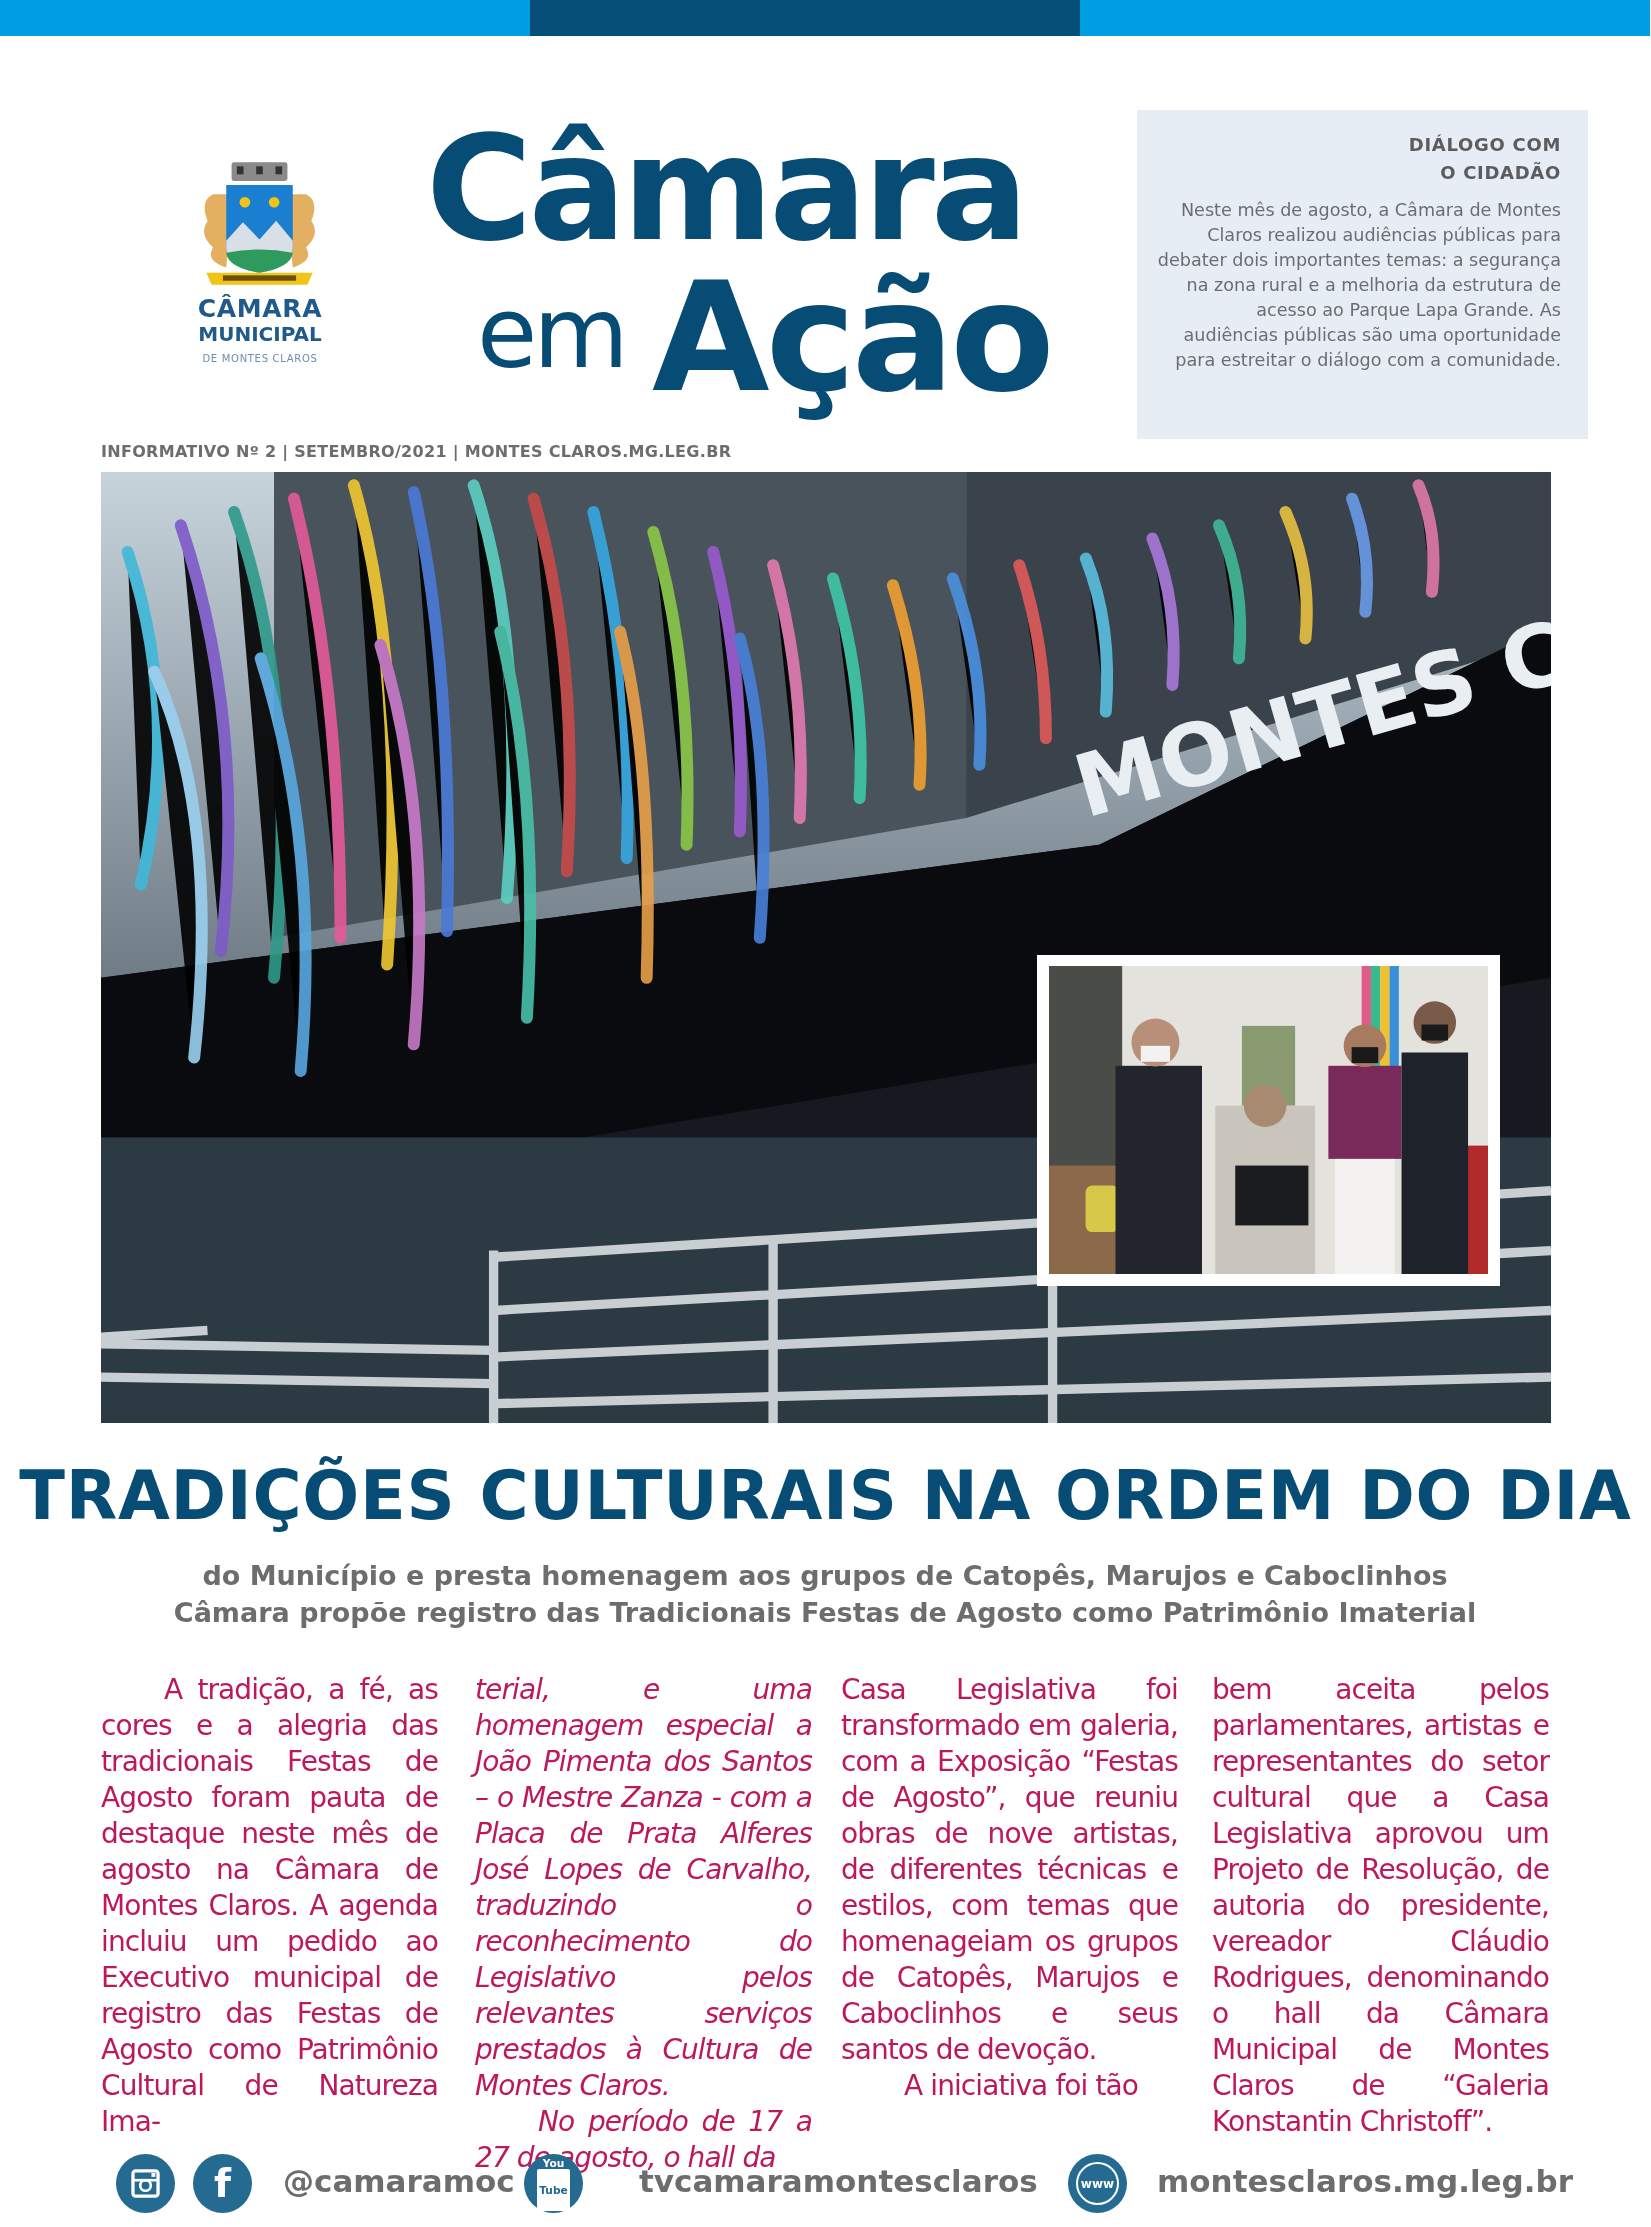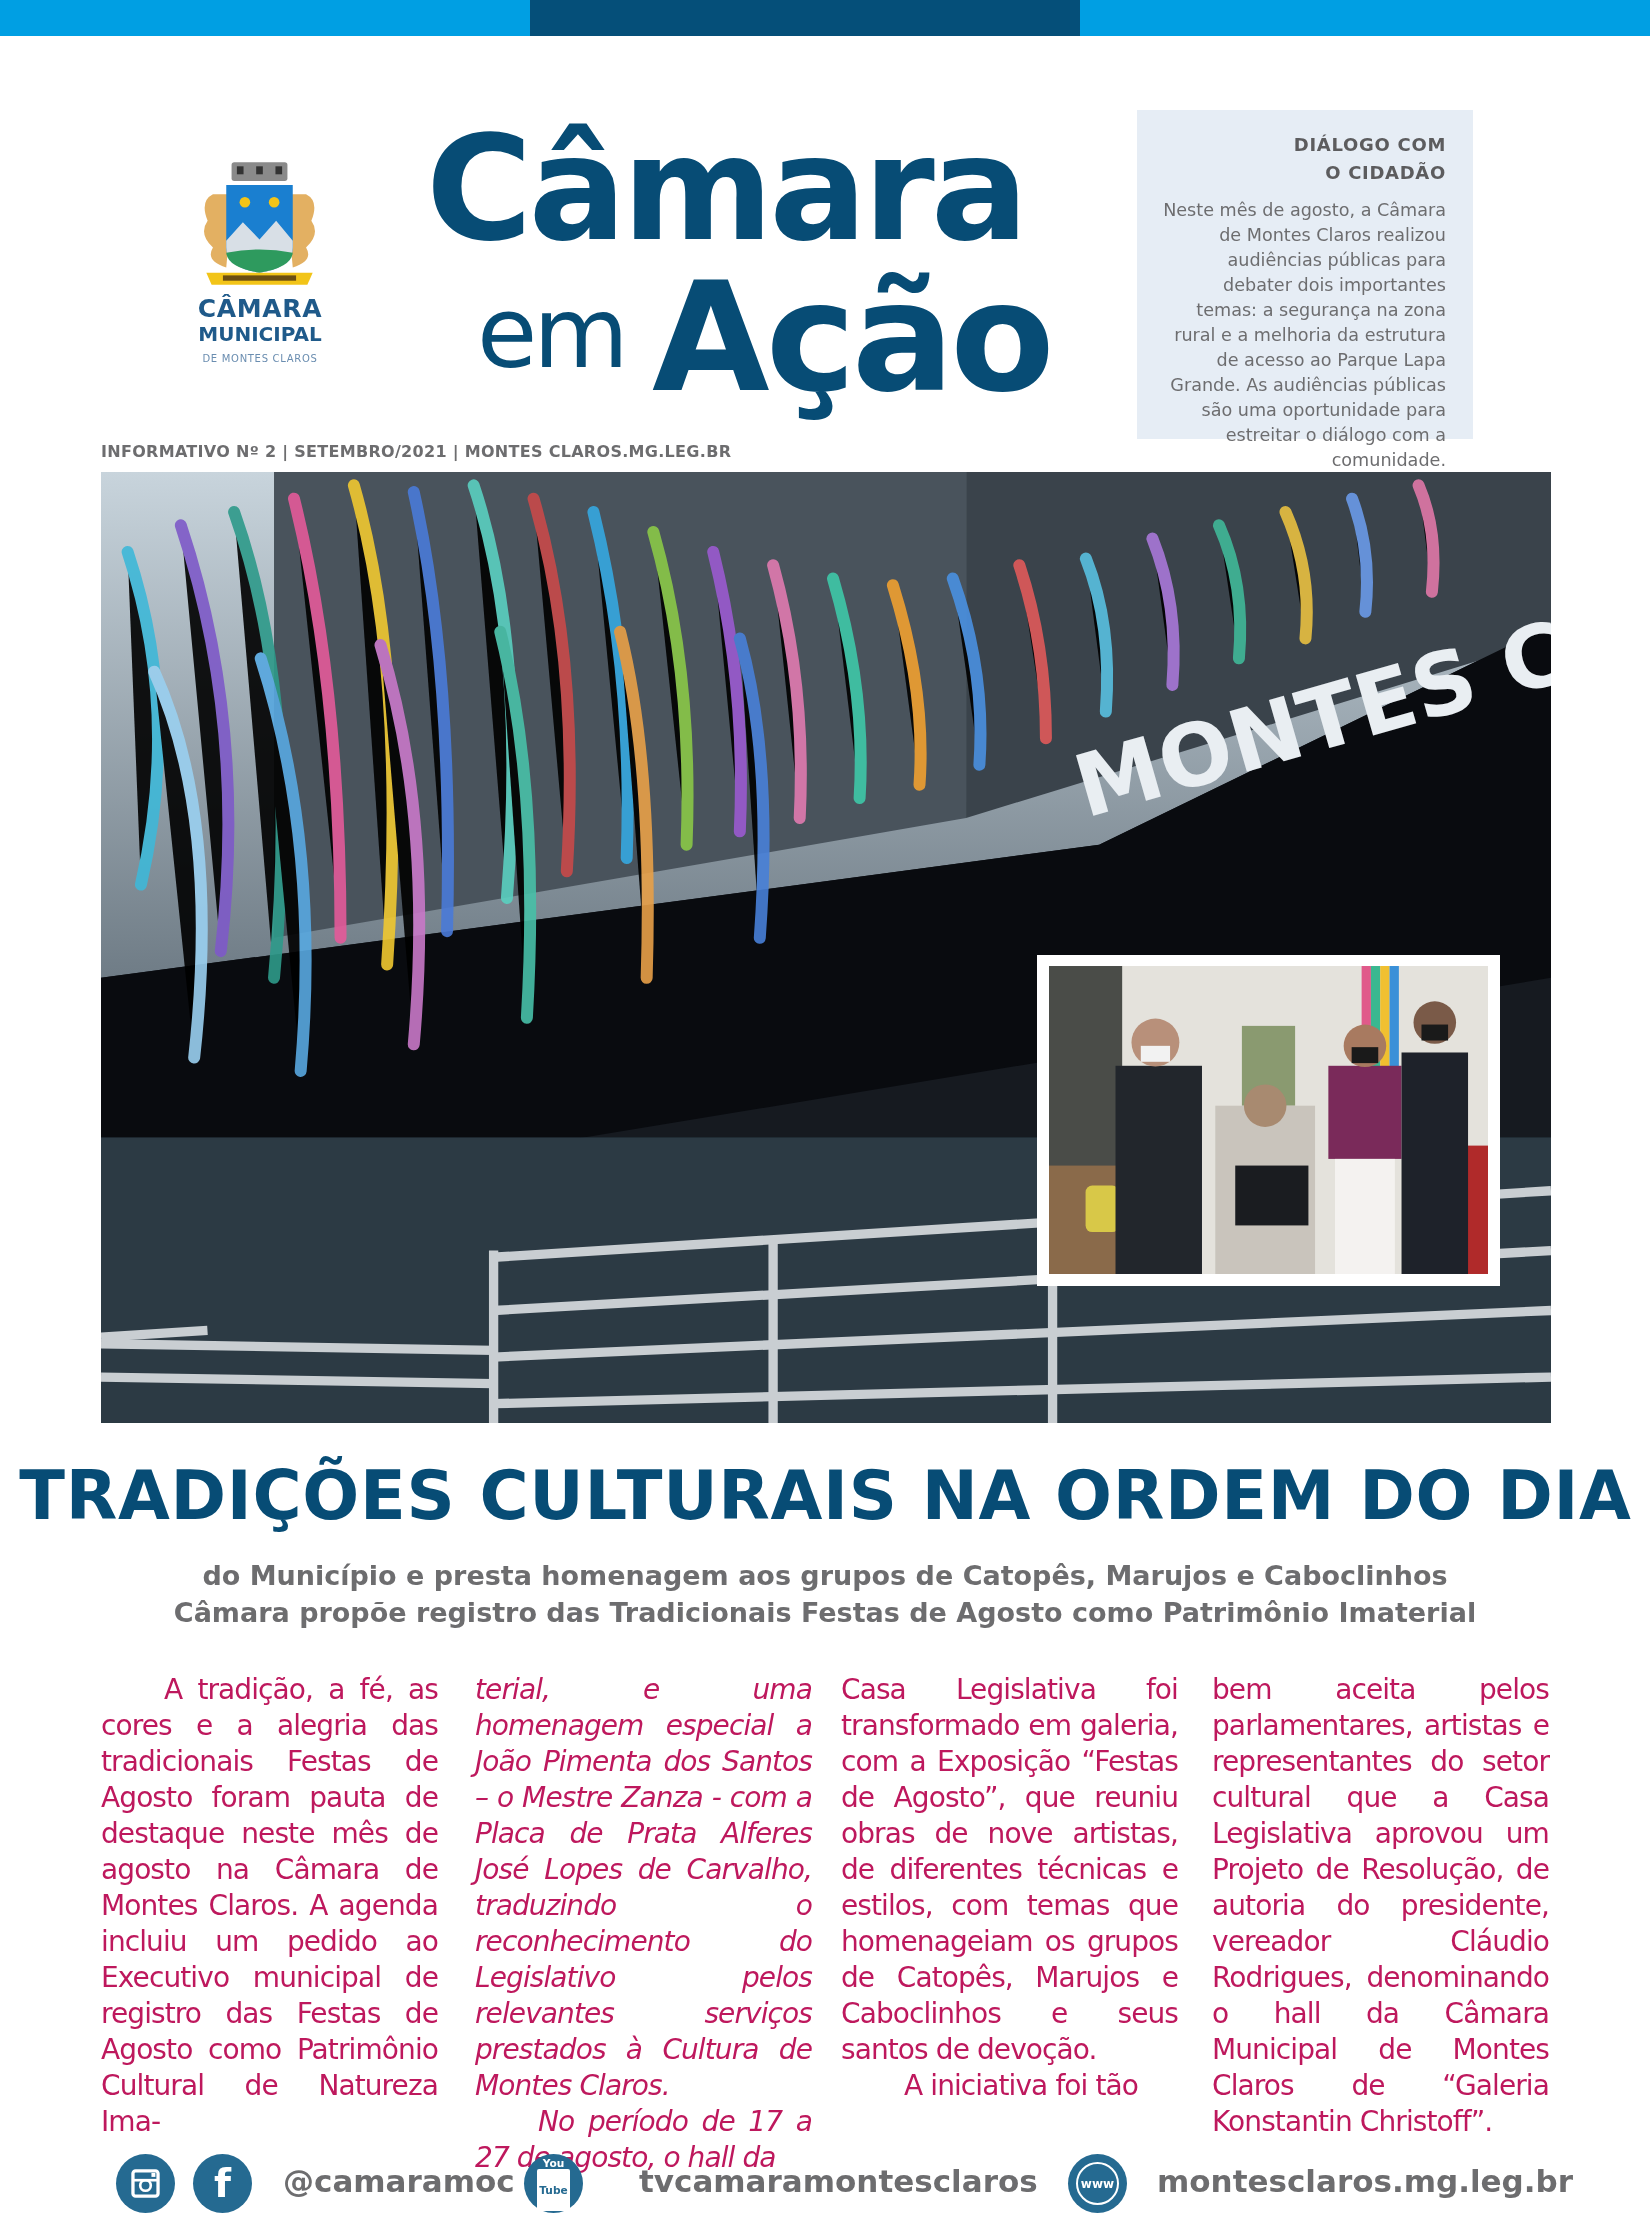--- a/index.html
+++ b/index.html
@@ -9,21 +9,21 @@
   .logo{position:absolute;left:180px;top:160px;width:160px;height:213px;}
   .logo .crest{position:absolute;left:13.3px;top:1.3px;width:133px;height:133px;}
   .logo .lt{position:absolute;left:0;width:160px;text-align:center;font-family:"DejaVu Sans",sans-serif;font-weight:bold;color:#1f5a8a;letter-spacing:0.7px;}
   .logo .l1{top:134px;font-size:25px;}
   .logo .l2{top:162px;font-size:20px;letter-spacing:0;}
   .logo .l3{top:193px;font-size:10px;color:#6a8db0;font-weight:normal;letter-spacing:0.7px;}
   .masthead{position:absolute;left:426px;top:106px;width:626px;height:319px;color:#074c75;font-family:"DejaVu Sans",sans-serif;font-weight:bold;}
   .masthead .m1{position:absolute;left:0;top:0;font-size:145px;line-height:166px;letter-spacing:-4px;}
   .masthead .m2{position:absolute;left:51px;top:174px;font-size:98px;line-height:106px;font-weight:normal;letter-spacing:-4px;}
   .masthead .m3{position:absolute;left:226px;top:152px;font-size:152px;line-height:160px;letter-spacing:-4px;}
-  .sidebox{position:absolute;left:1137px;top:110px;width:336px;height:329px;background:#e6edf5;box-sizing:border-box;padding:13.3px 27px 0 20px;text-align:right;color:#6d6d6f;}
+  .sidebox{position:absolute;left:1137px;top:110px;width:451px;height:329px;background:#e6edf5;box-sizing:border-box;padding:13.3px 27px 0 20px;text-align:right;color:#6d6d6f;}
   .sidebox .sh{font-weight:bold;font-size:18px;line-height:28px;color:#5c5c5e;letter-spacing:0.7px;margin-top:8px;}
   .sidebox .sb{font-size:17.6px;line-height:25px;margin-top:10.6px;}
   .infoline{position:absolute;left:101px;top:442px;font-size:16px;color:#6d6d6f;font-weight:bold;letter-spacing:0.3px;white-space:nowrap;}
   .hero{position:absolute;left:101px;top:472px;width:1450px;height:951px;overflow:hidden;background:#1a1e24;}
   .inset{position:absolute;left:1038px;top:955px;width:463px;height:331px;background:#ffffff;}
   .inset .ph{position:absolute;left:12px;top:11.3px;width:439px;height:308px;overflow:hidden;background:#d9d6d0;}
   .headline{position:absolute;left:0;top:1456px;width:1651px;text-align:center;color:#074c75;font-weight:bold;font-size:67px;line-height:80px;letter-spacing:0.7px;}
   .subhead{position:absolute;left:93px;top:1557px;width:1464px;text-align:center;color:#6d6d6f;font-weight:bold;font-size:27px;line-height:37px;}
   .cols{position:absolute;left:101px;top:1672px;width:1451px;height:439px;}
   .col{position:absolute;top:0;width:337px;font-size:28px;line-height:36px;text-align:justify;color:#be185d;font-family:"DejaVu Sans",sans-serif;letter-spacing:-0.9px;}

